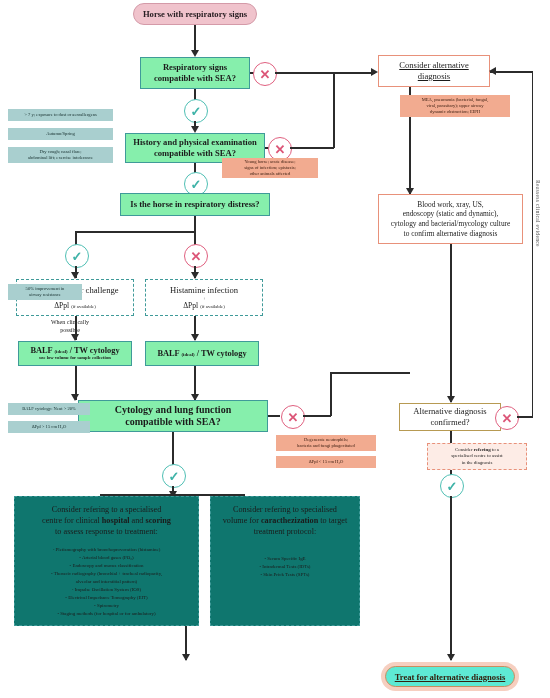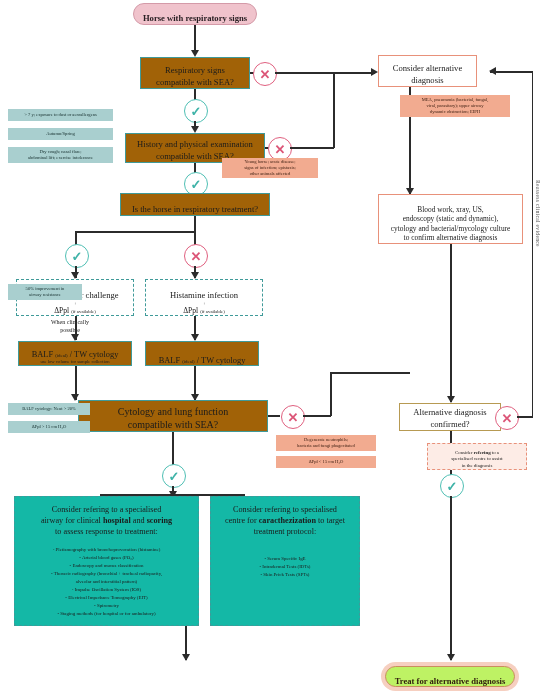--- a/index.html
+++ b/index.html
@@ -1,34 +1,34 @@
 <!DOCTYPE html>
 <html><head>
 <meta charset="utf-8">
 <style>
   html,body{margin:0;padding:0;background:#ffffff;}
   body{width:550px;height:698px;position:relative;overflow:hidden;
        font-family:"Liberation Serif","DejaVu Serif",serif;color:#1b1b1b;}
   .stage{position:absolute;left:0;top:0;width:550px;height:698px;}
   .node{position:absolute;box-sizing:border-box;display:flex;flex-direction:column;
-        align-items:center;justify-content:flex-end;text-align:center;}
+        align-items:center;justify-content:center;text-align:center;}
   
   .pill{border-radius:14px;font-weight:bold;}
   .pill.start{background:#f0c3cc;border:1px solid #d49aa8;color:#2a2024;}
   .pill.teal{background:#7ab4b9;border:1px solid #4c8f96;color:#13282c;
              box-shadow:0 0 0 4px #d7f0ee;}
-  .pill.orange{background:#bef264;border:1px solid #c98d5e;color:#33210f;
-             box-shadow:0 0 0 4px #f6cfc0;}
-  
-  .box-teal{background:#a16207;border:1.4px solid #3f9a99;}
+  .pill.orange{background:#5eead4;border:1px solid #c98d5e;color:#33210f;
+             box-shadow:0 0 0 4px #f6cfc0;text-decoration:underline;}
+  
+  .box-teal{background:#86efac;border:1.4px solid #3f9a99;font-weight:bold;}
   .box-orange{background:#ffffff;border:1.4px solid #e8917a;}
   .box-gold{background:#ffffff;border:1.4px solid #b79a52;}
   .box-dash-teal{background:#ffffff;border:1.6px dashed #3f9a99;}
   .box-dash-orange{background:#fdece6;border:1.4px dashed #e8917a;}
-  .panel-teal{background:#14b8a6;border:1.6px dashed #3f9a99;
+  .panel-teal{background:#0f766e;border:1.6px dashed #3f9a99;
               justify-content:flex-start;padding:8px 6px 6px;}
   
   .chip{position:absolute;box-sizing:border-box;display:flex;align-items:center;
         justify-content:center;text-align:center;line-height:1.18;}
   .chip-teal{background:#a9cfcf;color:#17302f;}
   .chip-orange{background:#f2ab90;color:#3a1d10;}
   
   .ln{position:absolute;background:#2b2b2b;}
   .lnv{width:1.6px;}
   .lnh{height:1.6px;}
@@ -96,21 +96,21 @@
   <div class="ln lnv" style="left:333px;top:72px;height:76px;"></div>
 
   <div class="ln lnv" style="left:194.2px;top:163px;height:10px;"></div>
   <div class="badge yes" style="left:184px;top:172px;">
     <span>✓</span>
     </div>
   <div class="ln lnv" style="left:194.2px;top:194px;height:9px;"></div>
   <div class="arrow" style="left:190.5px;top:199px;"></div>
 
   <div class="node box-teal" style="left:120px;top:193px;width:150px;height:23px;">
-    <span class="hd">Is the horse in respiratory treatment?</span>
+    <span class="hd">Is the horse in respiratory distress?</span>
   </div>
 
   <div class="ln lnv" style="left:194.2px;top:216px;height:16px;"></div>
   <div class="ln lnh" style="left:75px;top:231px;width:120px;"></div>
   <div class="ln lnv" style="left:75px;top:231px;height:14px;"></div>
   <div class="ln lnv" style="left:194.2px;top:231px;height:14px;"></div>
   <div class="badge yes" style="left:65px;top:244px;">
     <span>✓</span>
     </div>
   <div class="badge no" style="left:184px;top:244px;">
@@ -171,53 +171,53 @@
   <div class="badge yes" style="left:162px;top:464px;">
     <span>✓</span>
     </div>
   <div class="ln lnv" style="left:172.2px;top:486px;height:10px;"></div>
   <div class="arrow" style="left:168.5px;top:491px;"></div>
   <div class="ln lnh" style="left:100px;top:494px;width:145px;"></div>
 
   <div class="node panel-teal" style="left:14px;top:496px;width:185px;height:130px;">
     <span class="hd" style="font-size:8.2px;">
       <span>Consider refering to a specialised</span><br>
-      <span>airway for clinical </span><b>hospital</b><span> and </span><b>scoring</b><br>
+      <span>centre for clinical </span><b>hospital</b><span> and </span><b>scoring</b><br>
       <span>to assess response to treatment:</span>
     </span>
     <div style="margin-top:9px;width:100%;">
       <div class="li">- Pletismography with bronchoprovocation (histamine)</div>
       <div class="li">- Arterial blood gases (PO₂)</div>
       <div class="li">- Endoscopy and mucus classification</div>
       <div class="li">- Thoracic radiography (bronchial + tracheal radiopacity,</div>
       <div class="li">alveolar and interstitial pattern)</div>
       <div class="li">- Impulse Oscillation System (IOS)</div>
       <div class="li">- Electrical Impedance Tomography (EIT)</div>
       <div class="li">- Spirometry</div>
       <div class="li">- Staging methods (for hospital or for ambulatory)</div>
     </div>
   </div>
 
   <div class="node panel-teal" style="left:210px;top:496px;width:150px;height:130px;">
     <span class="hd" style="font-size:8.2px;">
       <span>Consider refering to specialised</span><br>
-      <span>centre for </span><b>caracthezization</b><span> to target</span><br>
+      <span>volume for </span><b>caracthezization</b><span> to target</span><br>
       <span>treatment protocol:</span>
     </span>
     <div style="margin-top:18px;width:100%;">
       <div class="li">- Serum Specific IgE</div>
       <div class="li">- Intradermal Tests (IDTs)</div>
       <div class="li">- Skin Prick Tests (SPTs)</div>
     </div>
   </div>
 
   <div class="ln lnv" style="left:185.2px;top:626px;height:34px;"></div>
   <div class="arrow" style="left:181.5px;top:654px;"></div>
 
-  <div class="node box-orange" style="left:378px;top:55px;width:99px;height:32px;">
+  <div class="node box-orange" style="left:378px;top:55px;width:112px;height:32px;text-decoration:underline;">
     <span class="hd" style="white-space:pre-line;">Consider alternative
 diagnosis</span>
   </div>
   <div class="ln lnv" style="left:409px;top:87px;height:107px;"></div>
   <div class="arrow" style="left:405.5px;top:188px;"></div>
 
   <div class="node box-orange" style="left:378px;top:194px;width:145px;height:50px;">
     <span class="t-sm" style="white-space:pre-line;font-size:7.4px;">Blood work, xray, US,
 endoscopy (static and dynamic),
 cytology and bacterial/mycology culture

